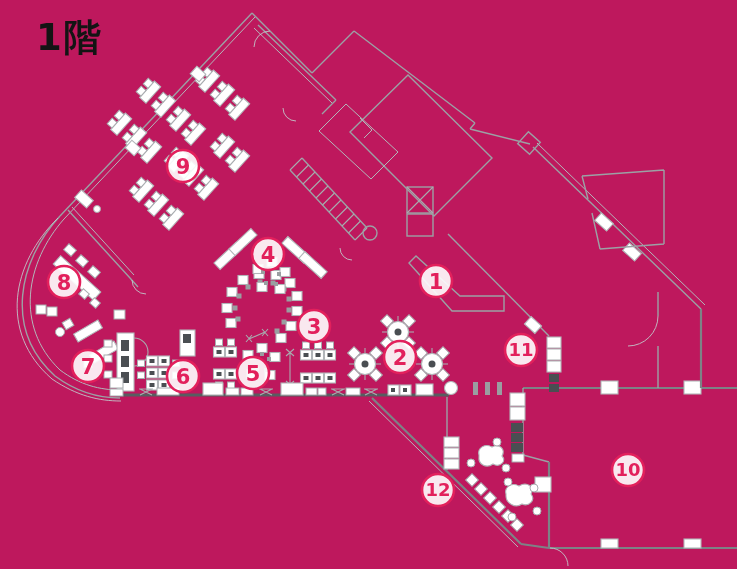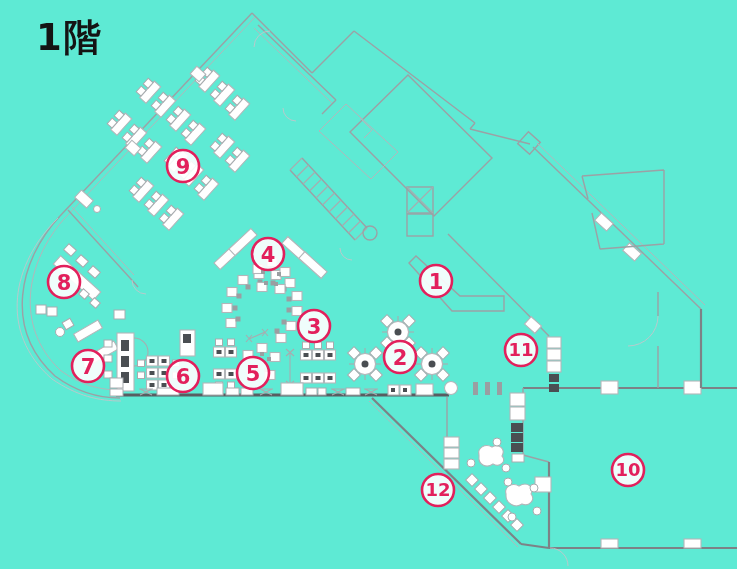--- a/index.html
+++ b/index.html
@@ -1,16 +1,16 @@
 <!DOCTYPE html>
 <html><head>
 <meta charset="utf-8">
 <style>
   html,body{margin:0;padding:0;background:#fff;}
-  .page{position:relative;width:737px;height:569px;background:#5eead4;overflow:hidden;
+  .page{position:relative;width:737px;height:569px;background:#be185d;overflow:hidden;
         font-family:"DejaVu Sans","Liberation Sans",sans-serif;}
   .floor-title{position:absolute;left:36px;top:18px;font-size:37px;font-weight:600;
         color:#141414;letter-spacing:2px;line-height:1.1;}
   svg{position:absolute;left:0;top:0;}
   .w  {stroke:#9ca1a5;stroke-width:1.4;fill:none;}
   .wt {stroke:#b3b7ba;stroke-width:1;fill:none;}
   .wh {stroke:#7d8286;stroke-width:2.2;fill:none;}
   .wd {stroke:#585d61;stroke-width:3;fill:none;}
   .fn {stroke:#b2b6b9;stroke-width:1.1;fill:#fff;}
   .fn2{stroke:#a8acaf;stroke-width:1;fill:#fff;}

